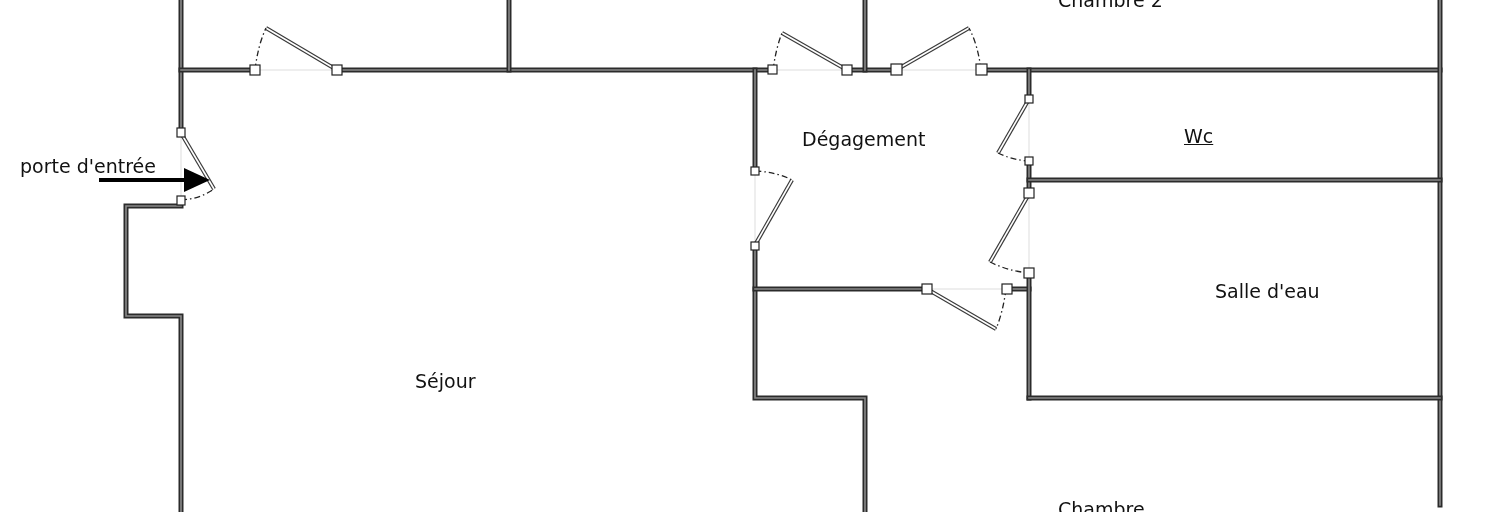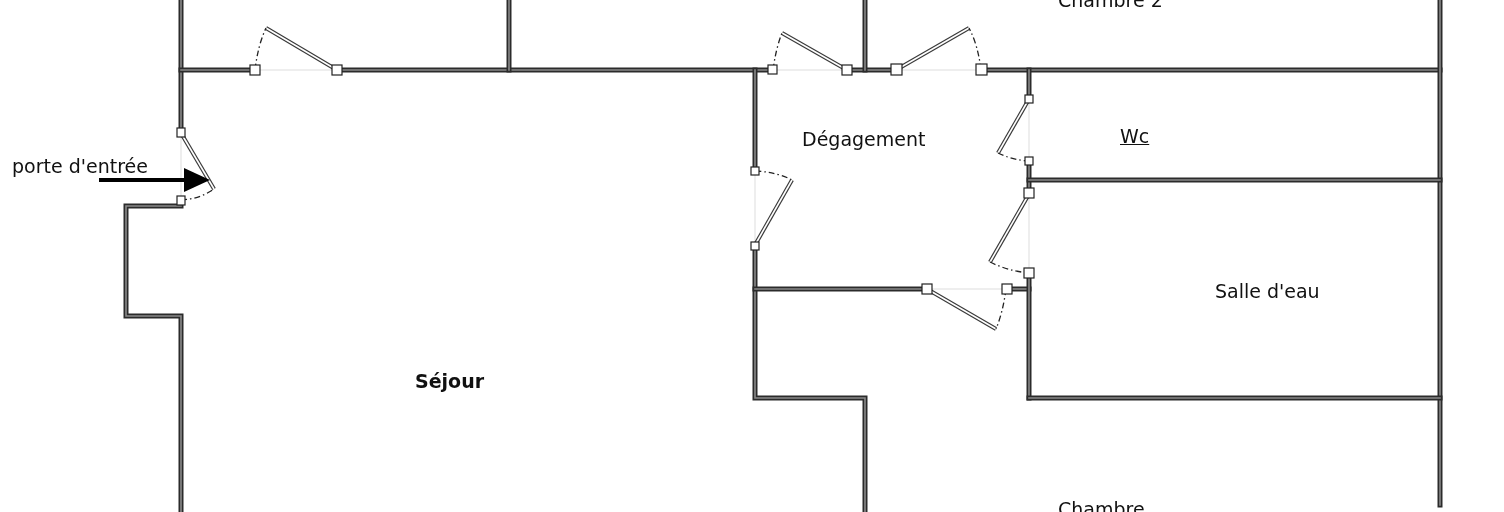--- a/index.html
+++ b/index.html
@@ -145,17 +145,17 @@
   </g>
 
   <g>
     <line class="arrow-line" x1="99" y1="180" x2="186" y2="180"></line>
     <polygon points="184,168 210,180 184,192" fill="#000"></polygon>
   </g>
 </svg>
 
 <div class="label" style="left:1058px; top:-9px;">Chambre 2</div>
 <div class="label" style="left:802px; top:130px;">Dégagement</div>
-<div class="label" style="left:1120px; top:127px;text-decoration:underline;">Wc</div>
+<div class="label" style="left:1184px; top:127px;text-decoration:underline;">Wc</div>
 <div class="label" style="left:1215px; top:282px;">Salle d'eau</div>
-<div class="label" style="left:415px; top:372px;font-weight:bold;">Séjour</div>
+<div class="label" style="left:415px; top:372px;">Séjour</div>
 <div class="label" style="left:1058px; top:500px;">Chambre</div>
-<div class="label" style="left:12px; top:157px;">porte d'entrée</div>
+<div class="label" style="left:20px; top:157px;">porte d'entrée</div>
 
 </body></html>

